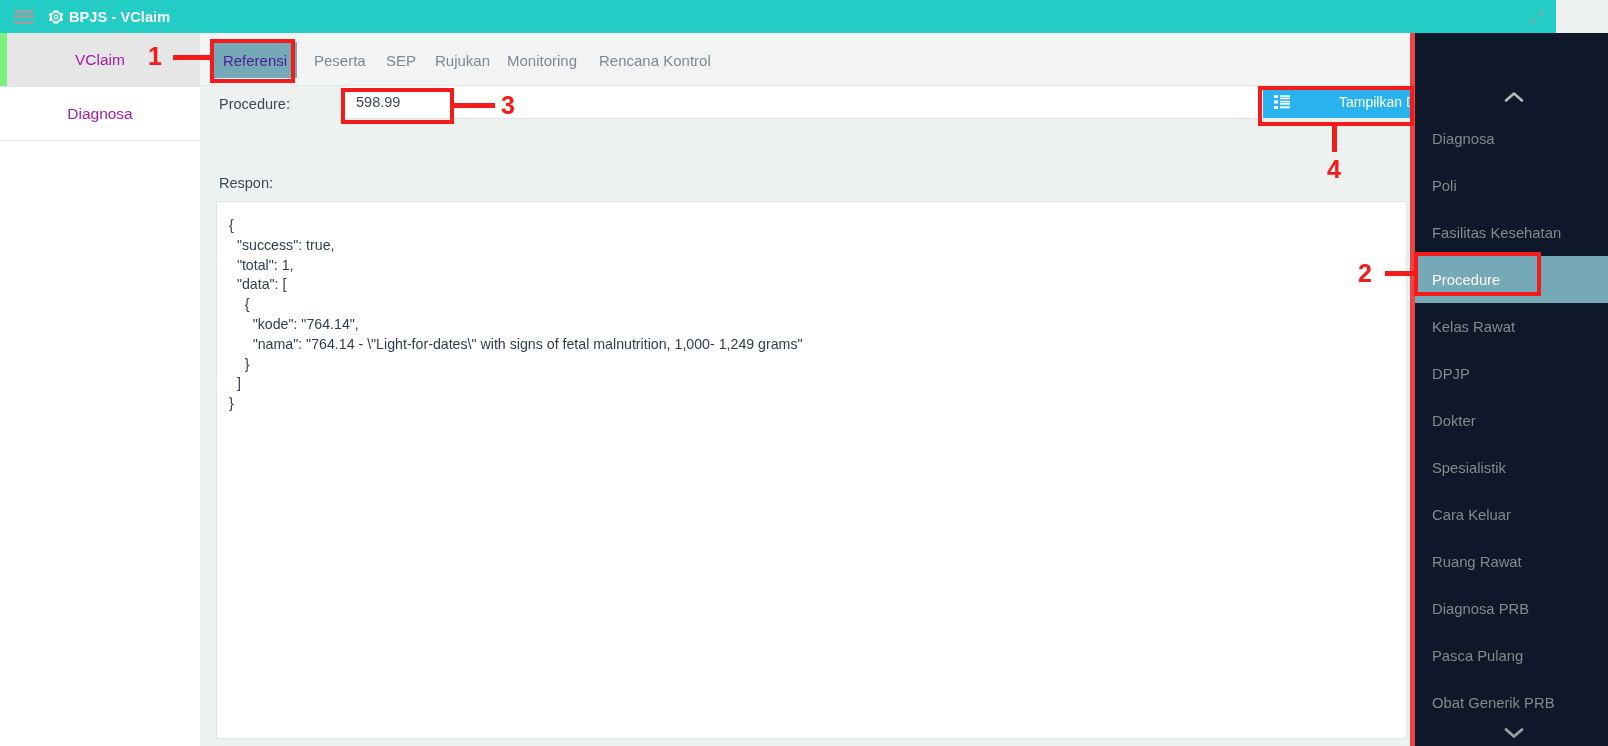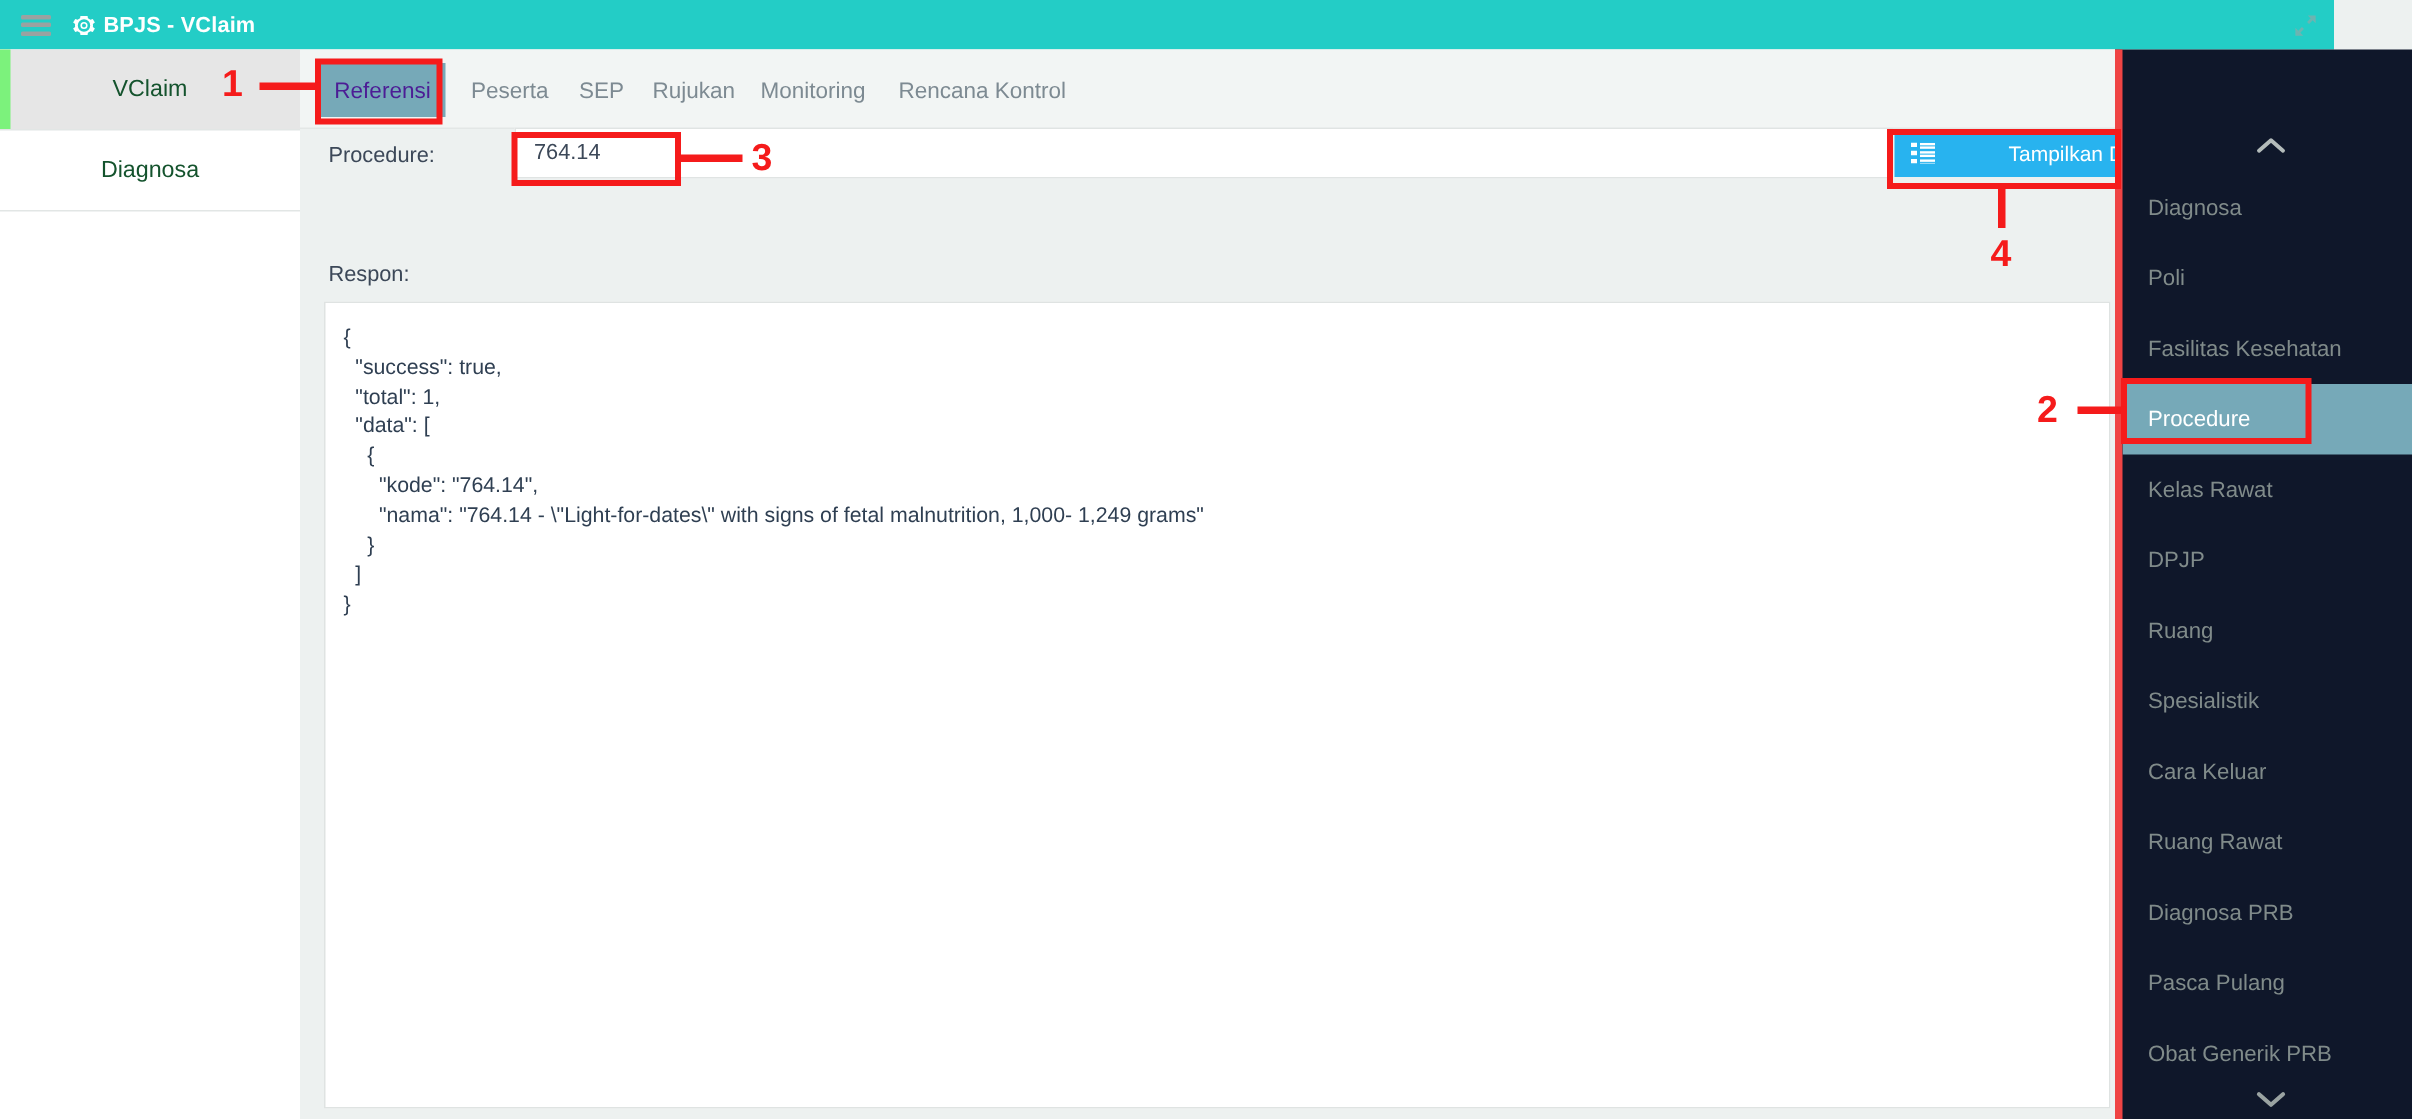--- a/index.html
+++ b/index.html
@@ -33,21 +33,21 @@
   }
 
   
   .leftrail{
     position:absolute;left:0;top:33px;width:200px;height:713px;
     background:#ffffff;
   }
   .rail-item{
     position:relative;height:53px;width:200px;
     display:flex;align-items:center;justify-content:center;
-    font-size:15.5px;color:#14532d;
+    font-size:15.5px;color:#a21caf;
     box-sizing:border-box;
   }
   .rail-item.active{background:#e6e6e6;}
   .rail-item.active:before{
     content:"";position:absolute;left:0;top:0;width:7px;height:100%;
     background:#7cf27c;
   }
   .rail-sep{width:200px;height:1px;background:#e2e6e5;}
 
   
@@ -178,21 +178,21 @@
         <span>Monitoring</span>
       </div>
       <div class="tab" style="left:386px;">
         <span>Rencana Kontrol</span>
       </div>
     </div>
 
     <div class="qrow">
       <div class="qlabel">Procedure:</div>
       <div class="qinput">
-        <span placeholder="">764.14</span>
+        <span placeholder="">598.99</span>
       </div>
       <div class="qbtn">
         <svg class="listicon" viewBox="0 0 16 14">
           <rect x="0" y="0" width="4" height="3" fill="#ffffff"></rect>
           <rect x="0" y="5.5" width="4" height="3" fill="#ffffff"></rect>
           <rect x="0" y="11" width="4" height="3" fill="#ffffff"></rect>
           <rect x="6" y="0.3" width="10" height="1.6" fill="#ffffff"></rect>
           <rect x="6" y="2.6" width="10" height="1.6" fill="#ffffff"></rect>
           <rect x="6" y="5.8" width="10" height="1.6" fill="#ffffff"></rect>
           <rect x="6" y="8.1" width="10" height="1.6" fill="#ffffff"></rect>
@@ -236,21 +236,21 @@
       <div class="rmenu-item active">
           <span>Procedure</span>
         </div>
       <div class="rmenu-item">
           <span>Kelas Rawat</span>
         </div>
       <div class="rmenu-item">
           <span>DPJP</span>
         </div>
       <div class="rmenu-item">
-          <span>Ruang</span>
+          <span>Dokter</span>
         </div>
       <div class="rmenu-item">
           <span>Spesialistik</span>
         </div>
       <div class="rmenu-item">
           <span>Cara Keluar</span>
         </div>
       <div class="rmenu-item">
           <span>Ruang Rawat</span>
         </div>

